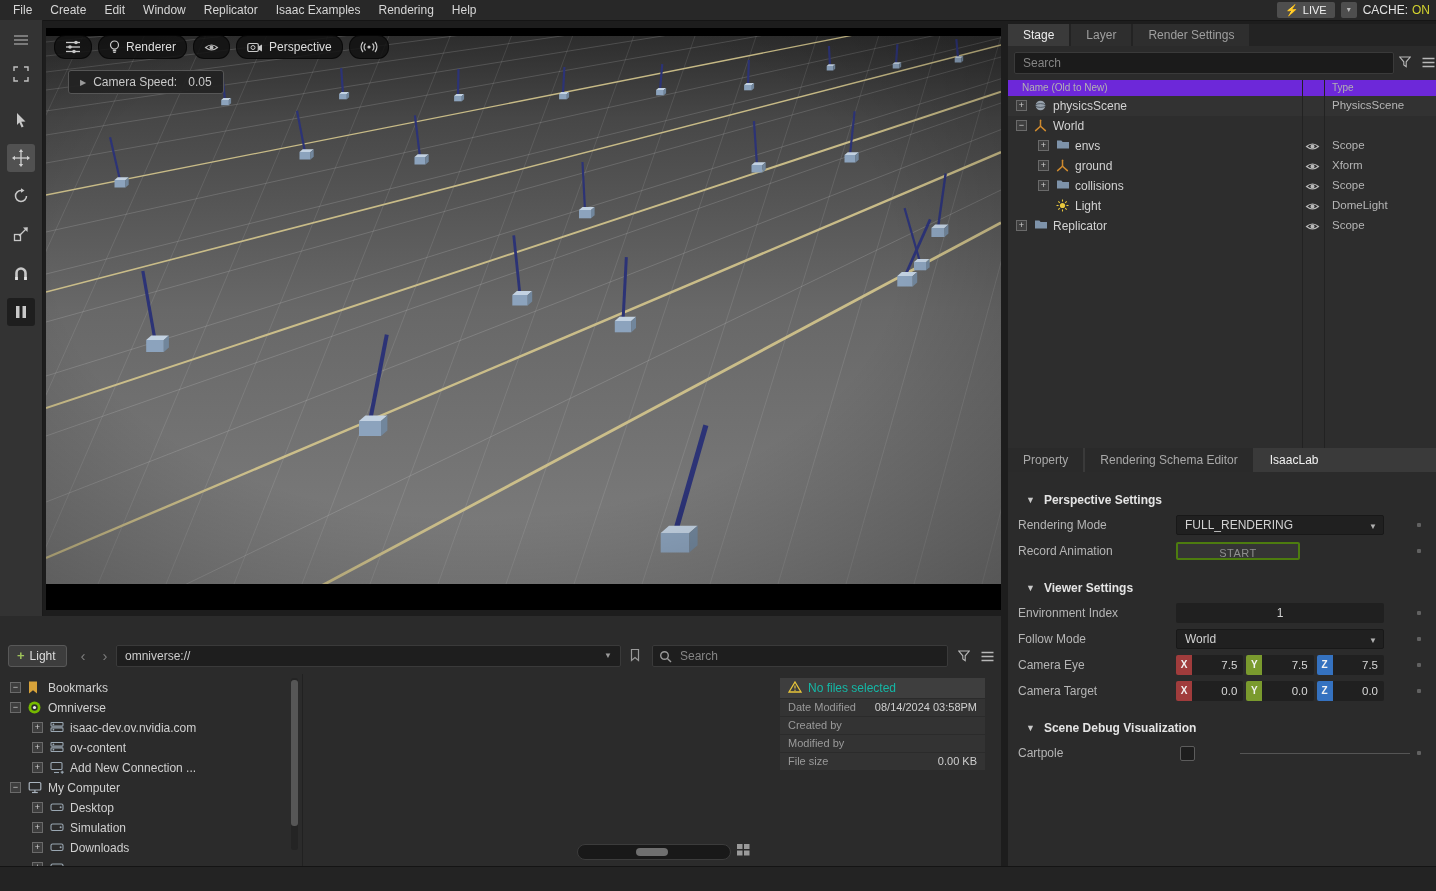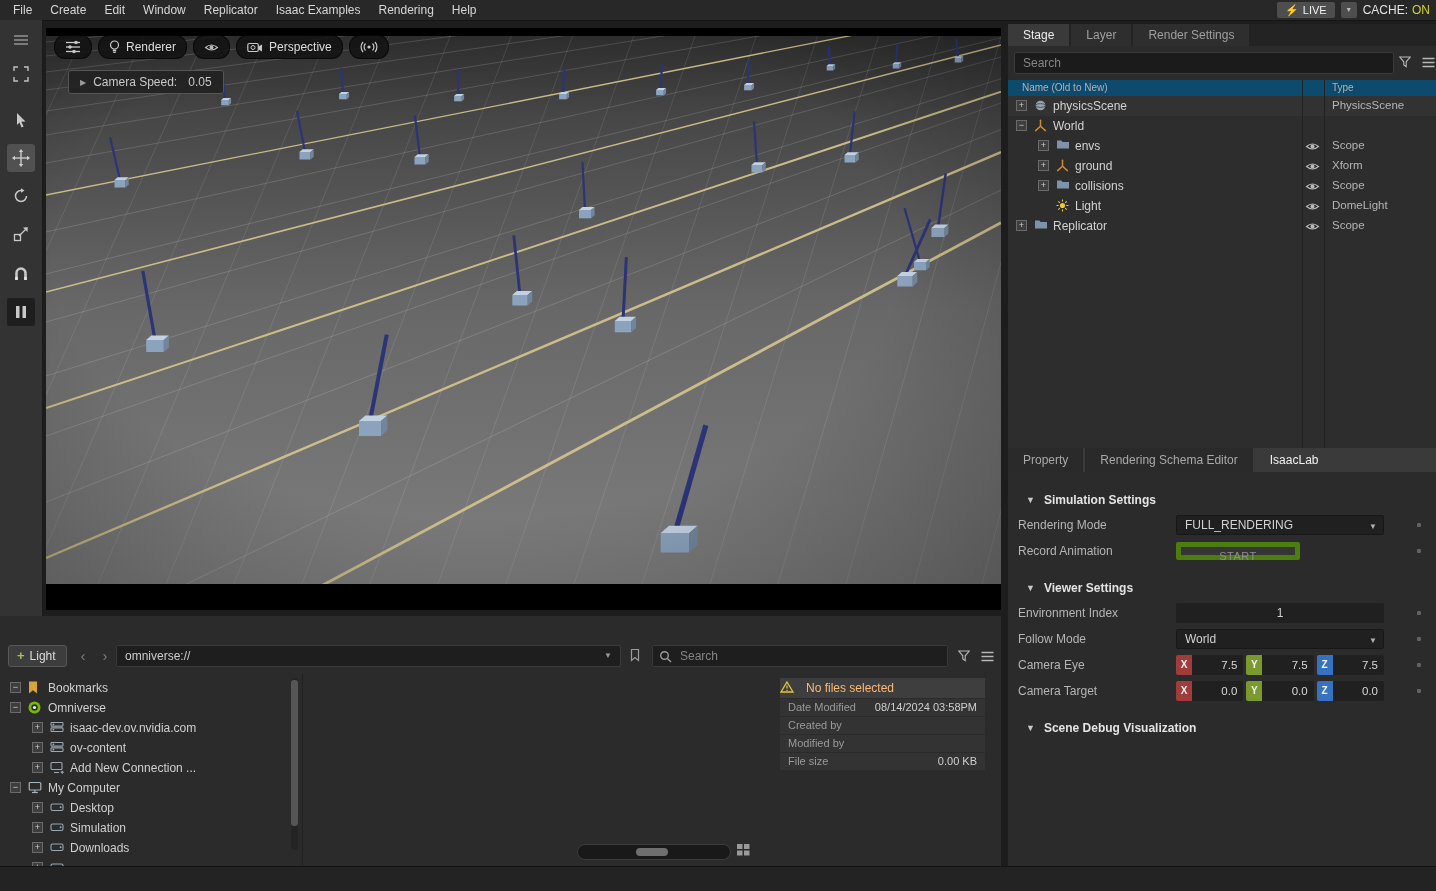--- a/index.html
+++ b/index.html
@@ -61,35 +61,35 @@
   .crow{position:absolute;left:0;width:300px;height:20px;}
   .crow .expander{top:4px;}
   .c-ic{position:absolute;top:3px;}
   .c-label{position:absolute;top:3px;color:#d0d0d0;white-space:nowrap;}
   .expander{position:absolute;width:11px;height:11px;background:#3e3e3e;border:1px solid #6a6a6a;color:#cfcfcf;font-size:9px;line-height:9px;text-align:center;box-sizing:border-box;}
   #content-scrollbar{position:absolute;left:291px;top:62px;width:7px;height:172px;background:#242424;border-radius:3px;}
   #content-scroll-thumb{position:absolute;left:291px;top:64px;width:7px;height:146px;background:#565656;border-radius:3px;}
   #content-divider{position:absolute;left:302px;top:58px;width:1px;height:192px;background:#212121;}
 
   #details{position:absolute;left:780px;top:62px;width:205px;}
-  .det-hdr{height:20px;background:#3e3e3e;display:flex;align-items:center;gap:12px;padding:0 0;color:#fdba74;font-size:12px;}
+  .det-hdr{height:20px;background:#3e3e3e;display:flex;align-items:center;gap:6px;padding:0 8px;color:#14b8a6;font-size:12px;}
   .det-row{height:17px;background:#333;margin-top:1px;display:flex;justify-content:space-between;padding:0 8px;font-size:11px;line-height:17px;}
   .det-row .dl{color:#9a9a9a;}
   .det-row .dv{color:#cfcfcf;}
 
   #content-slider{position:absolute;left:577px;top:228px;width:152px;height:14px;background:#191919;border:1px solid #3c3c3c;border-radius:8px;}
   #content-slider .thumb{position:absolute;left:58px;top:3px;width:32px;height:8px;background:#6f6f6f;border-radius:4px;}
   #view-toggle{position:absolute;left:736px;top:227px;}
 
   
   #right-panel{position:absolute;left:1008px;top:24px;width:428px;height:842px;background:#2b2b2b;overflow:hidden;}
   #stage-search{position:absolute;left:6px;top:28px;width:380px;height:22px;background:#1b1b1b;border:1px solid #3a3a3a;border-radius:2px;color:#ccc;padding:0 8px;box-sizing:border-box;font-family:inherit;font-size:12px;}
   #stage-funnel{position:absolute;left:391px;top:32px;}
   #stage-hamb{position:absolute;left:414px;top:33px;}
-  #stage-colhdr{position:absolute;left:0;top:56px;width:428px;height:16px;background:#0c4a6e;font-size:10px;color:#b2b2b2;line-height:16px;}
+  #stage-colhdr{position:absolute;left:0;top:56px;width:428px;height:16px;background:#6d28d9;font-size:10px;color:#b2b2b2;line-height:16px;}
   #col-name{position:absolute;left:14px;}
   #col-type{position:absolute;left:324px;}
   #stage-tree{position:absolute;left:0;top:72px;width:428px;height:352px;background:#2d2d2d;overflow:hidden;}
   .stage-sep{position:absolute;width:1px;top:56px;height:368px;background:#222;}
   .srow{position:absolute;left:0;width:428px;height:20px;}
   .srow.hl{background:#323232;}
   .s-ic{position:absolute;top:3px;}
   .s-label{position:absolute;top:3px;color:#d2d2d2;white-space:nowrap;}
   .s-eye{position:absolute;left:297px;top:5px;}
   .s-type{position:absolute;left:324px;top:3px;color:#b5b5b5;font-size:11.5px;white-space:nowrap;}
@@ -99,21 +99,21 @@
   .sec-hdr{height:24px;display:flex;align-items:center;gap:9px;padding-left:18px;color:#e4e4e4;margin-top:12px;font-weight:bold;}
   #prop-content > .sec-hdr:first-child{margin-top:16px;}
   .tri{font-size:9px;color:#c9c9c9;font-weight:normal;}
   .prow{position:relative;height:26px;}
   .plabel{position:absolute;left:10px;top:0;line-height:26px;color:#b5b5b5;}
   .pctrl{position:absolute;left:168px;top:3px;width:208px;height:20px;}
   .pdot{position:absolute;left:409px;top:11px;width:4px;height:4px;background:#616161;border-radius:1px;}
   .dd{width:100%;height:20px;background:#202020;border:1px solid #181818;border-radius:2px;display:flex;align-items:center;box-sizing:border-box;position:relative;}
   .ddval{flex:1;text-align:left;padding-left:8px;color:#d2d2d2;font-size:12px;overflow:hidden;white-space:nowrap;}
   .ddarr{position:absolute;right:6px;top:6px;font-size:8px;color:#b0b0b0;}
-  .btn-start{width:124px;height:18px;margin-top:1px;background:#353535;border:5px solid #4d7c0f;border-radius:2px;color:#8f8f8f;text-align:center;line-height:18px;font-size:11px;letter-spacing:.5px;box-sizing:border-box;}
+  .btn-start{width:124px;height:18px;margin-top:1px;background:#353535;border:2px solid #4d7c0f;border-radius:2px;color:#8f8f8f;text-align:center;line-height:18px;font-size:11px;letter-spacing:.5px;box-sizing:border-box;}
   .numfield{width:100%;height:20px;background:#202020;border-radius:2px;text-align:center;line-height:20px;color:#d2d2d2;box-sizing:border-box;}
   .xyz{display:flex;gap:3px;width:100%;}
   .axis-group{flex:1;display:flex;height:20px;}
   .axis-tag{width:16px;color:#f2f2f2;font-size:10px;font-weight:bold;text-align:center;line-height:20px;border-radius:2px 0 0 2px;}
   .axis-val{flex:1;background:#202020;color:#d8d8d8;text-align:right;padding-right:6px;line-height:20px;border-radius:0 2px 2px 0;font-size:11.5px;}
   .checkbox{position:absolute;left:4px;top:3px;width:13px;height:13px;background:#1e1e1e;border:1px solid #5c5c5c;border-radius:2px;}
   .slider-line{position:absolute;left:64px;top:10px;width:170px;height:1px;background:#555;}
 
   #status-strip{position:absolute;left:0;top:866px;width:1436px;height:25px;background:#232323;border-top:1px solid #141414;}
 </style>
@@ -789,21 +789,21 @@
     <div class="stage-sep" style="left:294px;"></div>
     <div class="stage-sep" style="left:316px;"></div>
     <div class="tabbar light" id="prop-tabs">
         <div class="tab">Property</div>
         <div class="tab">Rendering Schema Editor</div>
         <div class="tab active">IsaacLab</div>
       </div>
     <div id="prop-content">
         <div class="sec-hdr">
           <span class="tri">▼</span>
-          <span>Simulation Settings</span>
+          <span>Perspective Settings</span>
         </div>
         <div class="prow">
           <span class="plabel">Rendering Mode</span>
           <div class="pctrl">
             <div class="dd">
               <span class="ddval">FULL_RENDERING</span>
               <span class="ddarr">▼</span>
             </div>
           </div>
           <div class="pdot"></div>
@@ -873,17 +873,25 @@
                 <span class="axis-val">0.0</span>
               </div>
             </div>
           </div>
           <div class="pdot"></div>
         </div>
         <div class="sec-hdr">
           <span class="tri">▼</span>
           <span>Scene Debug Visualization</span>
         </div>
+        <div class="prow">
+          <span class="plabel">Cartpole</span>
+          <div class="pctrl">
+            <div class="checkbox"></div>
+            <div class="slider-line"></div>
+          </div>
+          <div class="pdot"></div>
+        </div>
       </div>
   </div>
 
   <div id="status-strip"></div>
 </div>
 
 </body></html>

